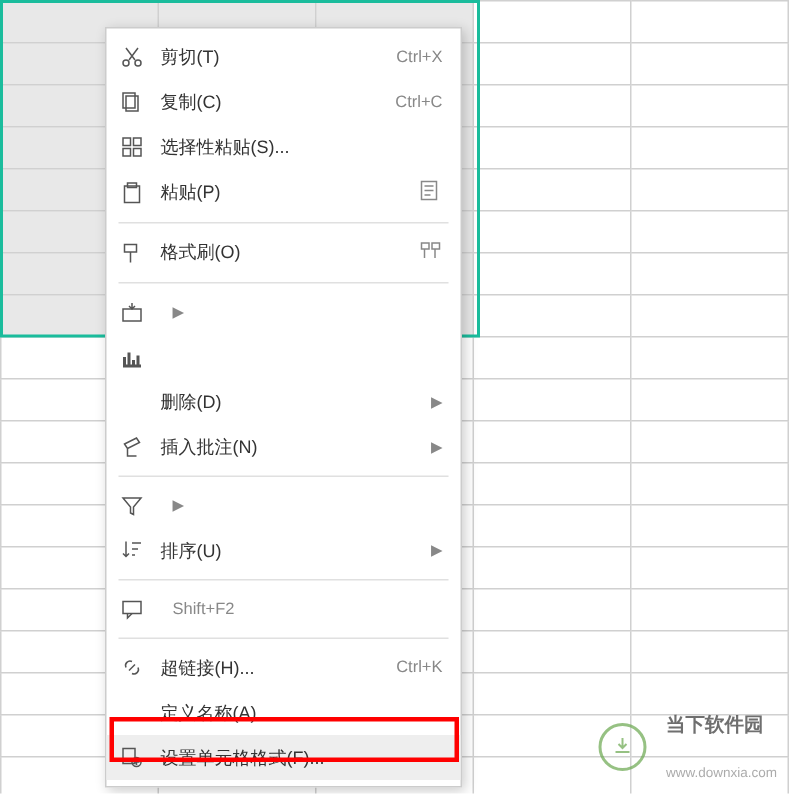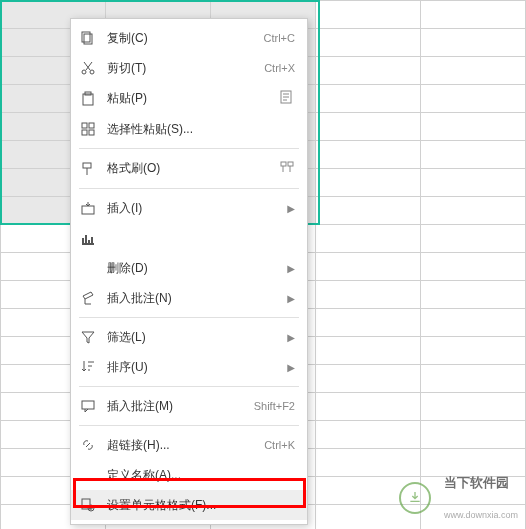--- a/index.html
+++ b/index.html
@@ -170,61 +170,61 @@
         </tr>
   </tbody>
     </table>
   <div class="selection-border"></div>
 </div>
 
 <div class="context-menu">
   <div class="menu-item">
     <span class="menu-icon">
         <svg viewBox="0 0 16 16">
-          <rect x="4" y="4" width="8" height="10" fill="none" stroke="currentColor"></rect>
-          <rect x="2" y="2" width="8" height="10" fill="none" stroke="currentColor"></rect>
-        </svg>
-      </span>
-    <span class="menu-label">复制(C)</span>
-    <span class="menu-shortcut">Ctrl+C</span>
-  </div>
-  <div class="menu-item">
-    <span class="menu-icon">
-        <svg viewBox="0 0 16 16">
           <circle cx="4" cy="12" r="2" fill="none" stroke="currentColor"></circle>
           <circle cx="12" cy="12" r="2" fill="none" stroke="currentColor"></circle>
           <path d="M6 10 L12 2 M10 10 L4 2" stroke="currentColor" fill="none"></path>
         </svg>
       </span>
     <span class="menu-label">剪切(T)</span>
     <span class="menu-shortcut">Ctrl+X</span>
+  </div>
+  <div class="menu-item">
+    <span class="menu-icon">
+        <svg viewBox="0 0 16 16">
+          <rect x="4" y="4" width="8" height="10" fill="none" stroke="currentColor"></rect>
+          <rect x="2" y="2" width="8" height="10" fill="none" stroke="currentColor"></rect>
+        </svg>
+      </span>
+    <span class="menu-label">复制(C)</span>
+    <span class="menu-shortcut">Ctrl+C</span>
+  </div>
+  <div class="menu-item">
+    <span class="menu-icon">
+        <svg viewBox="0 0 16 16">
+          <rect x="2" y="2" width="5" height="5" fill="none" stroke="currentColor"></rect>
+          <rect x="9" y="2" width="5" height="5" fill="none" stroke="currentColor"></rect>
+          <rect x="2" y="9" width="5" height="5" fill="none" stroke="currentColor"></rect>
+          <rect x="9" y="9" width="5" height="5" fill="none" stroke="currentColor"></rect>
+        </svg>
+      </span>
+    <span class="menu-label">选择性粘贴(S)...</span>
   </div>
   <div class="menu-item">
     <span class="menu-icon">
         <svg viewBox="0 0 16 16">
           <rect x="3" y="3" width="10" height="11" fill="none" stroke="currentColor"></rect>
           <rect x="5" y="1" width="6" height="3" fill="none" stroke="currentColor"></rect>
         </svg>
       </span>
     <span class="menu-label">粘贴(P)</span>
     <span class="right-icon"><svg viewBox="0 0 16 16">
           <rect x="2" y="2" width="10" height="12" fill="none" stroke="currentColor"></rect>
           <path d="M4 5 h6 M4 8 h6 M4 11 h4" stroke="currentColor"></path>
         </svg></span>
-  </div>
-  <div class="menu-item">
-    <span class="menu-icon">
-        <svg viewBox="0 0 16 16">
-          <rect x="2" y="2" width="5" height="5" fill="none" stroke="currentColor"></rect>
-          <rect x="9" y="2" width="5" height="5" fill="none" stroke="currentColor"></rect>
-          <rect x="2" y="9" width="5" height="5" fill="none" stroke="currentColor"></rect>
-          <rect x="9" y="9" width="5" height="5" fill="none" stroke="currentColor"></rect>
-        </svg>
-      </span>
-    <span class="menu-label">选择性粘贴(S)...</span>
   </div>
   <div class="separator"></div>
   <div class="menu-item">
     <span class="menu-icon">
         <svg viewBox="0 0 16 16">
           <rect x="3" y="2" width="8" height="5" fill="none" stroke="currentColor"></rect>
           <path d="M7 7 v7" stroke="currentColor"></path>
         </svg>
       </span>
     <span class="menu-label">格式刷(O)</span>
@@ -235,21 +235,20 @@
         </svg></span>
   </div>
   <div class="separator"></div>
   <div class="menu-item">
     <span class="menu-icon">
         <svg viewBox="0 0 16 16">
           <rect x="2" y="6" width="12" height="8" fill="none" stroke="currentColor"></rect>
           <path d="M8 2 v4 M6 4 l2 2 l2 -2" stroke="currentColor" fill="none"></path>
         </svg>
       </span>
-    <span class="menu-label">插入(I)</span>
     <span class="submenu-arrow">▶</span>
   </div>
   <div class="menu-item">
     <span class="menu-icon">
         <svg viewBox="0 0 16 16">
           <path d="M2 14 h12 M3 13 v-5 M6 13 v-8 M9 13 v-3 M12 13 v-6" stroke="currentColor" stroke-width="2"></path>
         </svg>
       </span>
   </div>
   <div class="menu-item">
@@ -266,41 +265,39 @@
     <span class="menu-label">插入批注(N)</span>
     <span class="submenu-arrow">▶</span>
   </div>
   <div class="separator"></div>
   <div class="menu-item">
     <span class="menu-icon">
         <svg viewBox="0 0 16 16">
           <path d="M2 3 h12 l-5 6 v5 l-2 -1 v-4 z" fill="none" stroke="currentColor"></path>
         </svg>
       </span>
-    <span class="menu-label">筛选(L)</span>
     <span class="submenu-arrow">▶</span>
   </div>
   <div class="menu-item">
     <span class="menu-icon">
         <svg viewBox="0 0 16 16">
           <path d="M4 2 v10 M2 10 l2 2 l2 -2 M8 3 h6 M8 7 h4 M8 11 h2" stroke="currentColor" fill="none"></path>
         </svg>
       </span>
     <span class="menu-label">排序(U)</span>
     <span class="submenu-arrow">▶</span>
   </div>
   <div class="separator"></div>
   <div class="menu-item">
     <span class="menu-icon">
         <svg viewBox="0 0 16 16">
           <rect x="2" y="3" width="12" height="8" fill="none" stroke="currentColor"></rect>
           <path d="M5 11 v3 l3 -3" fill="none" stroke="currentColor"></path>
         </svg>
       </span>
-    <span class="menu-label">插入批注(M)</span>
     <span class="menu-shortcut">Shift+F2</span>
   </div>
   <div class="separator"></div>
   <div class="menu-item">
     <span class="menu-icon">
         <svg viewBox="0 0 16 16">
           <path d="M6 10 l4 -4 M4 8 a3 3 0 0 1 4 -4 M12 8 a3 3 0 0 1 -4 4" fill="none" stroke="currentColor"></path>
         </svg>
       </span>
     <span class="menu-label">超链接(H)...</span>

